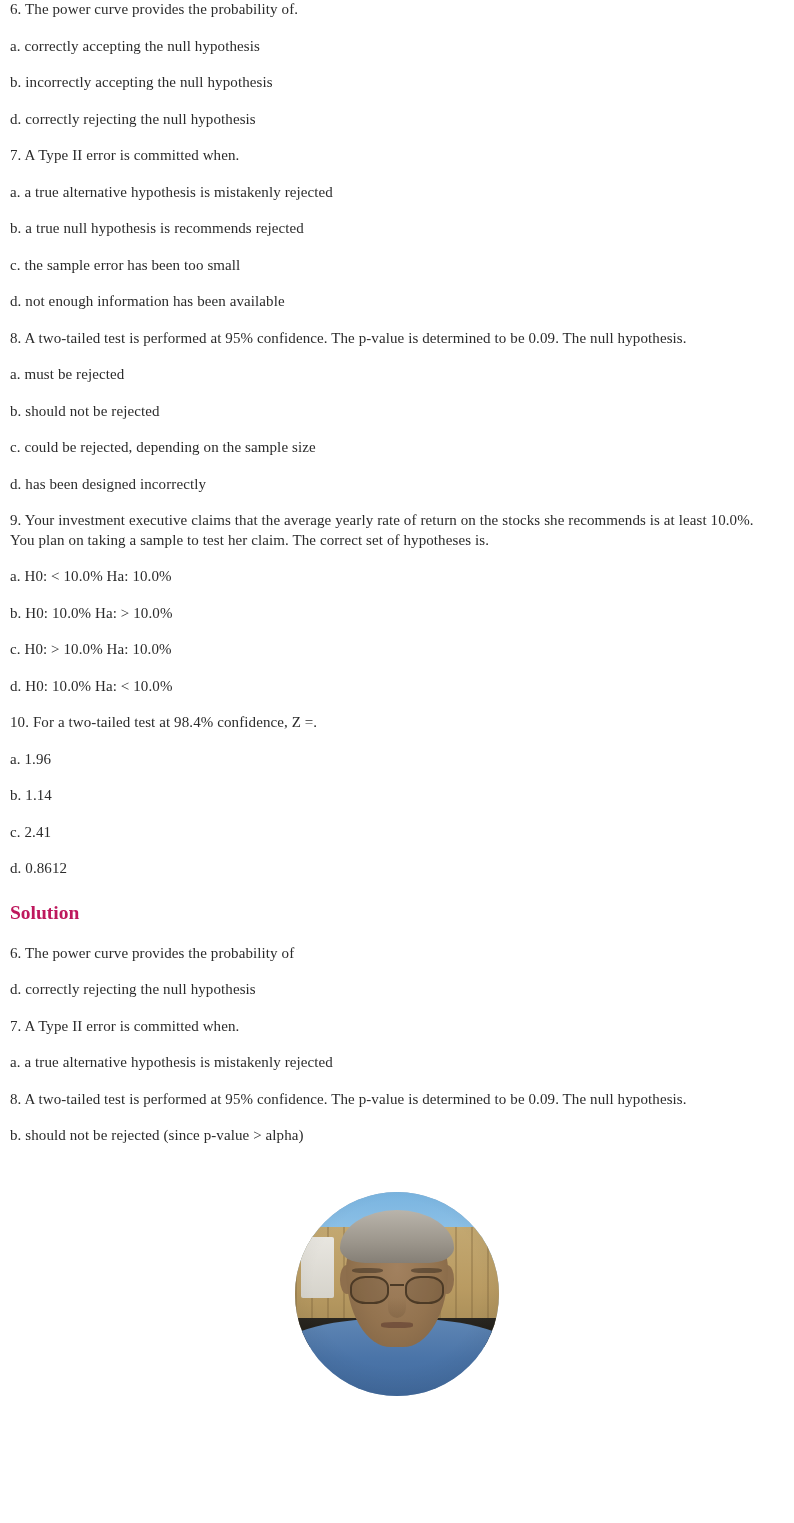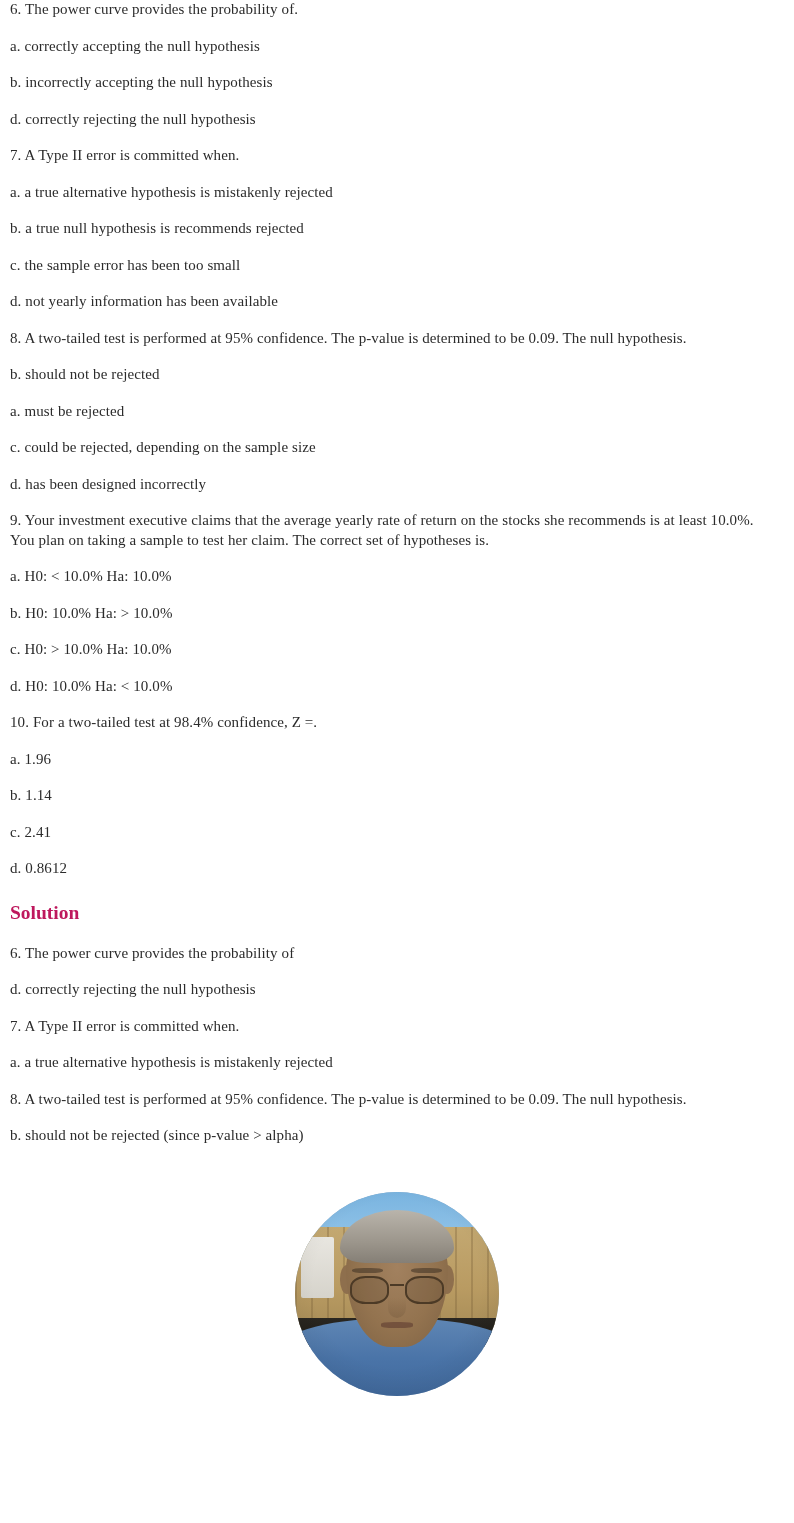--- a/index.html
+++ b/index.html
@@ -213,25 +213,25 @@
     <div class="questions-block">
       <p class="q-line">6. The power curve provides the probability of.</p>
       <p class="q-line">a. correctly accepting the null hypothesis</p>
       <p class="q-line">b. incorrectly accepting the null hypothesis</p>
       <p class="q-line">d. correctly rejecting the null hypothesis</p>
 
       <p class="q-line">7. A Type II error is committed when.</p>
       <p class="q-line">a. a true alternative hypothesis is mistakenly rejected</p>
       <p class="q-line">b. a true null hypothesis is recommends rejected</p>
       <p class="q-line">c. the sample error has been too small</p>
-      <p class="q-line">d. not yearly information has been available</p>
+      <p class="q-line">d. not enough information has been available</p>
 
       <p class="q-line wrap">8. A two-tailed test is performed at 95% confidence. The p-value is determined to be 0.09. The null hypothesis.</p>
+      <p class="q-line">a. must be rejected</p>
       <p class="q-line">b. should not be rejected</p>
-      <p class="q-line">a. must be rejected</p>
       <p class="q-line">c. could be rejected, depending on the sample size</p>
       <p class="q-line">d. has been designed incorrectly</p>
 
       <p class="q-line wrap">9. Your investment executive claims that the average yearly rate of return on the stocks she recommends is at least 10.0%. You plan on taking a sample to test her claim. The correct set of hypotheses is.</p>
       <p class="q-line">a. H0: &lt; 10.0% Ha: 10.0%</p>
       <p class="q-line">b. H0: 10.0% Ha: &gt; 10.0%</p>
       <p class="q-line">c. H0: &gt; 10.0% Ha: 10.0%</p>
       <p class="q-line">d. H0: 10.0% Ha: &lt; 10.0%</p>
 
       <p class="q-line">10. For a two-tailed test at 98.4% confidence, Z =.</p>

